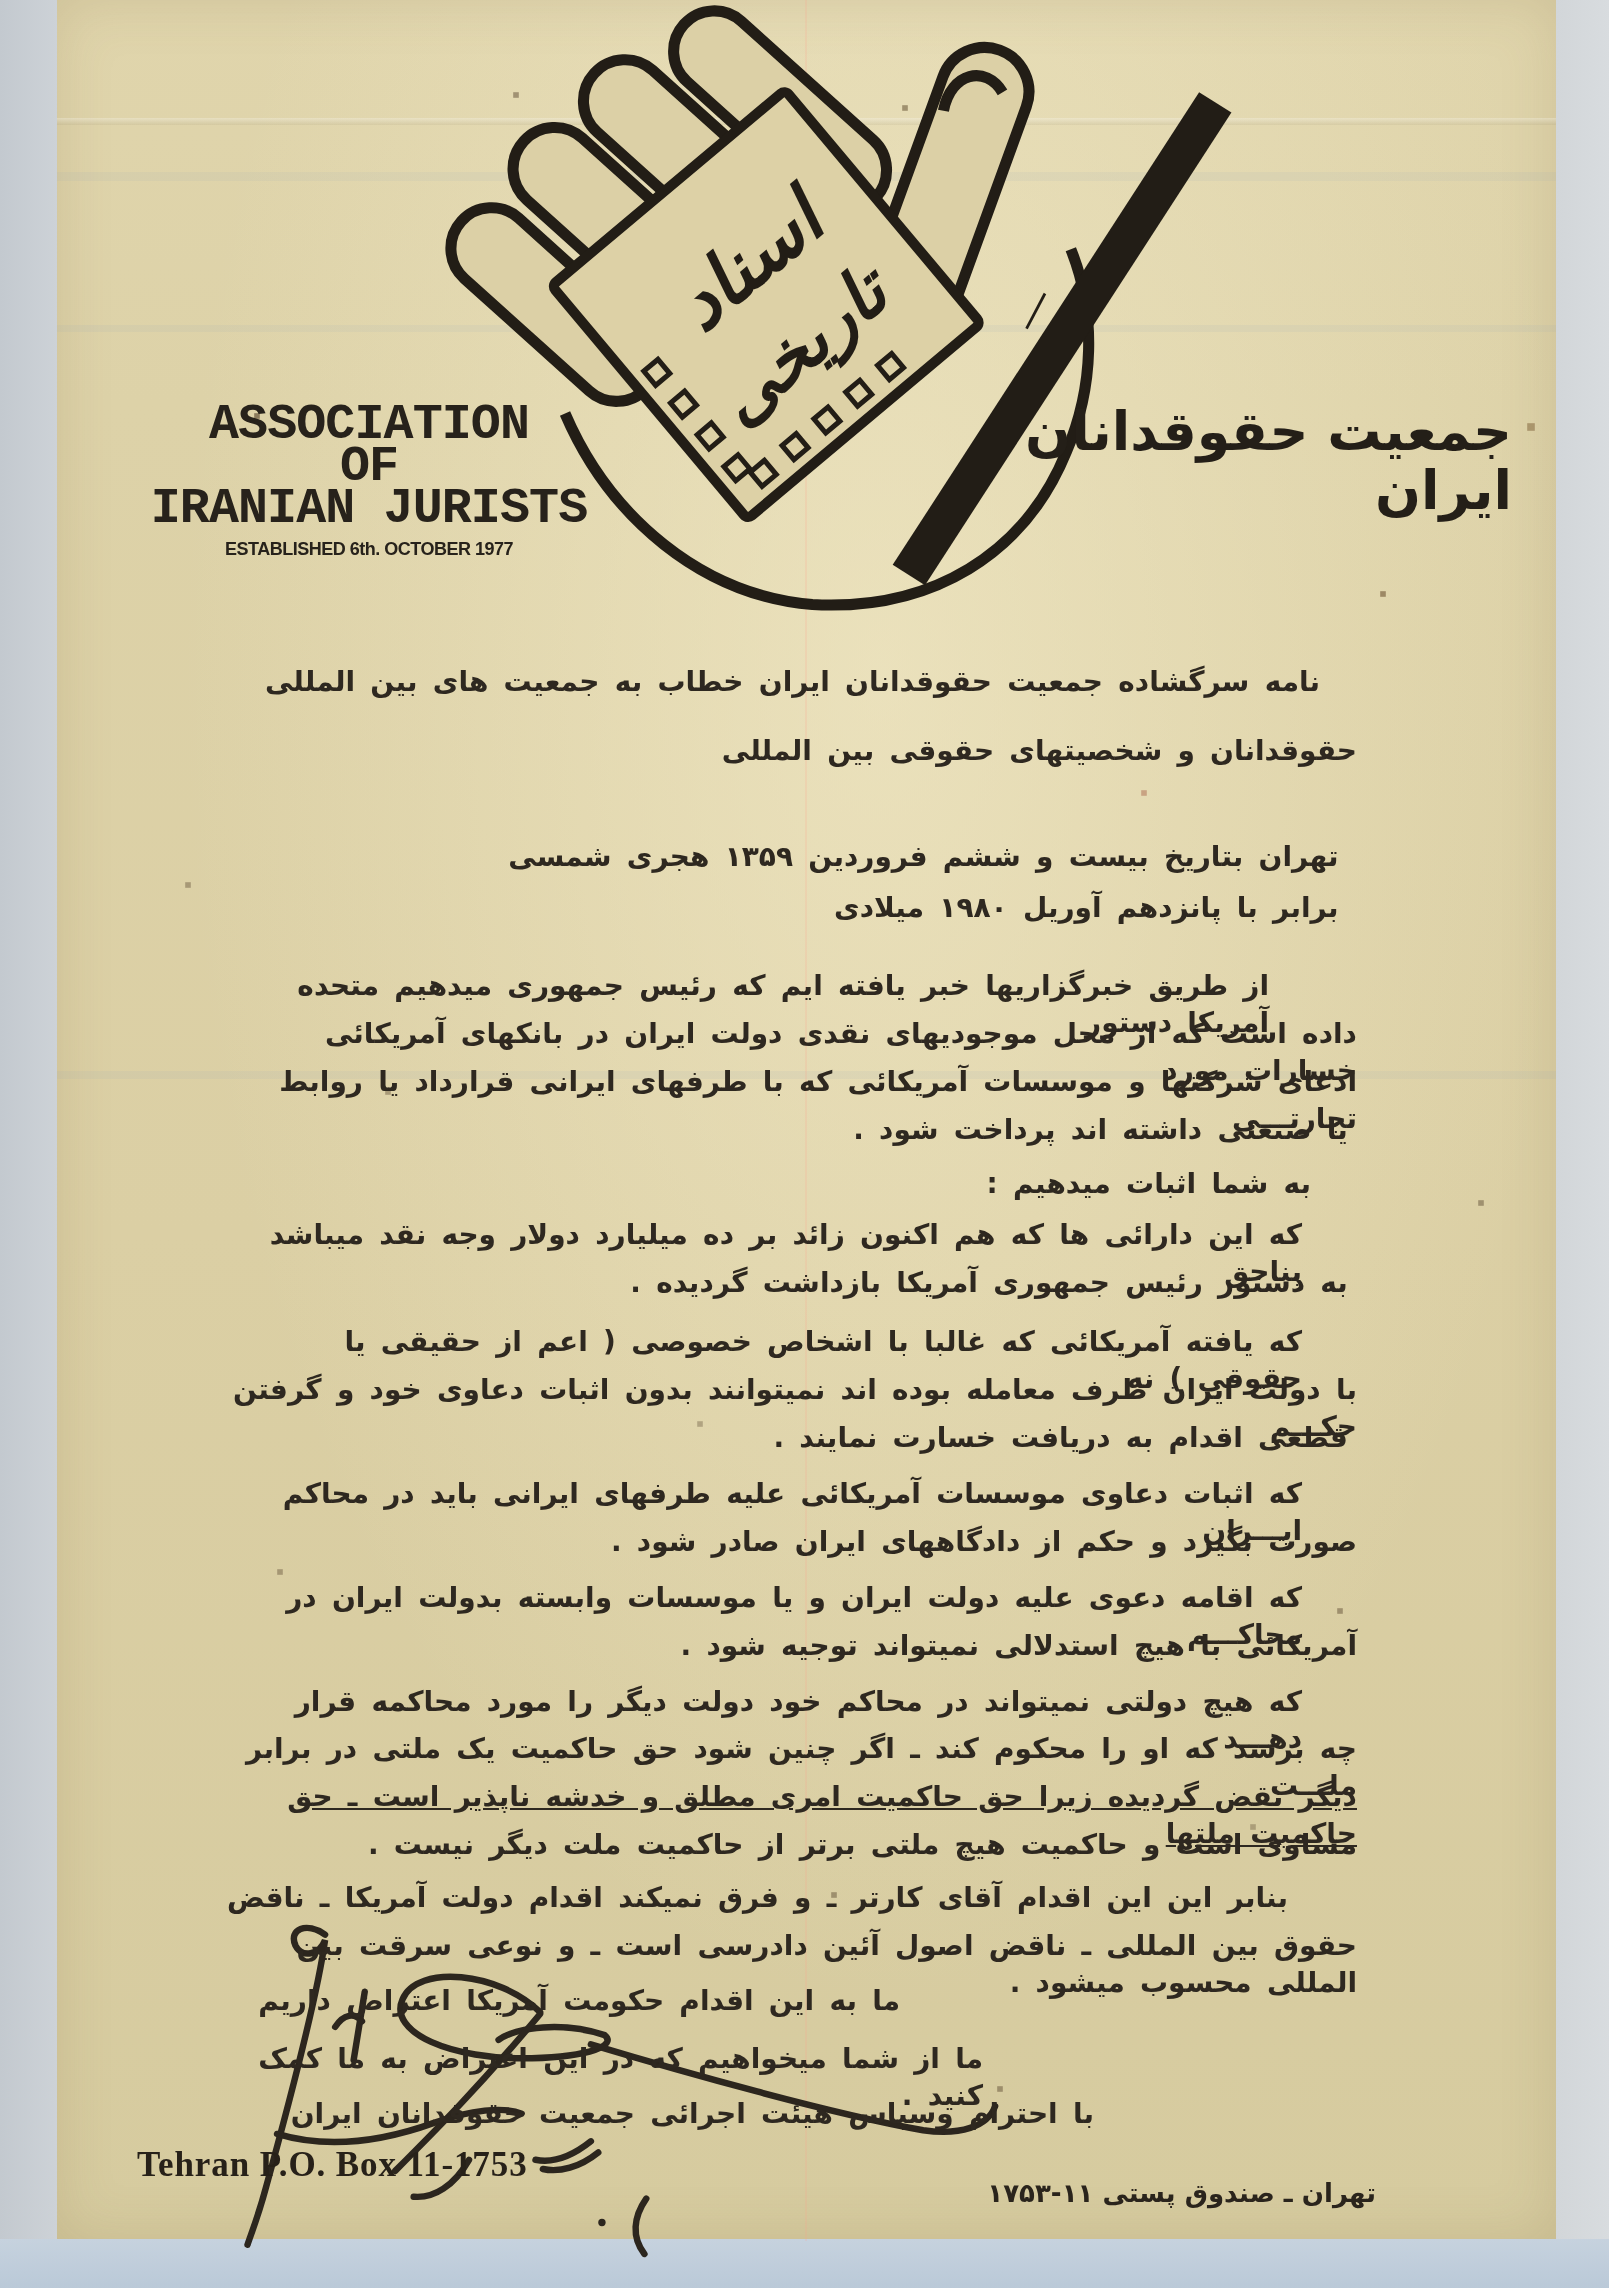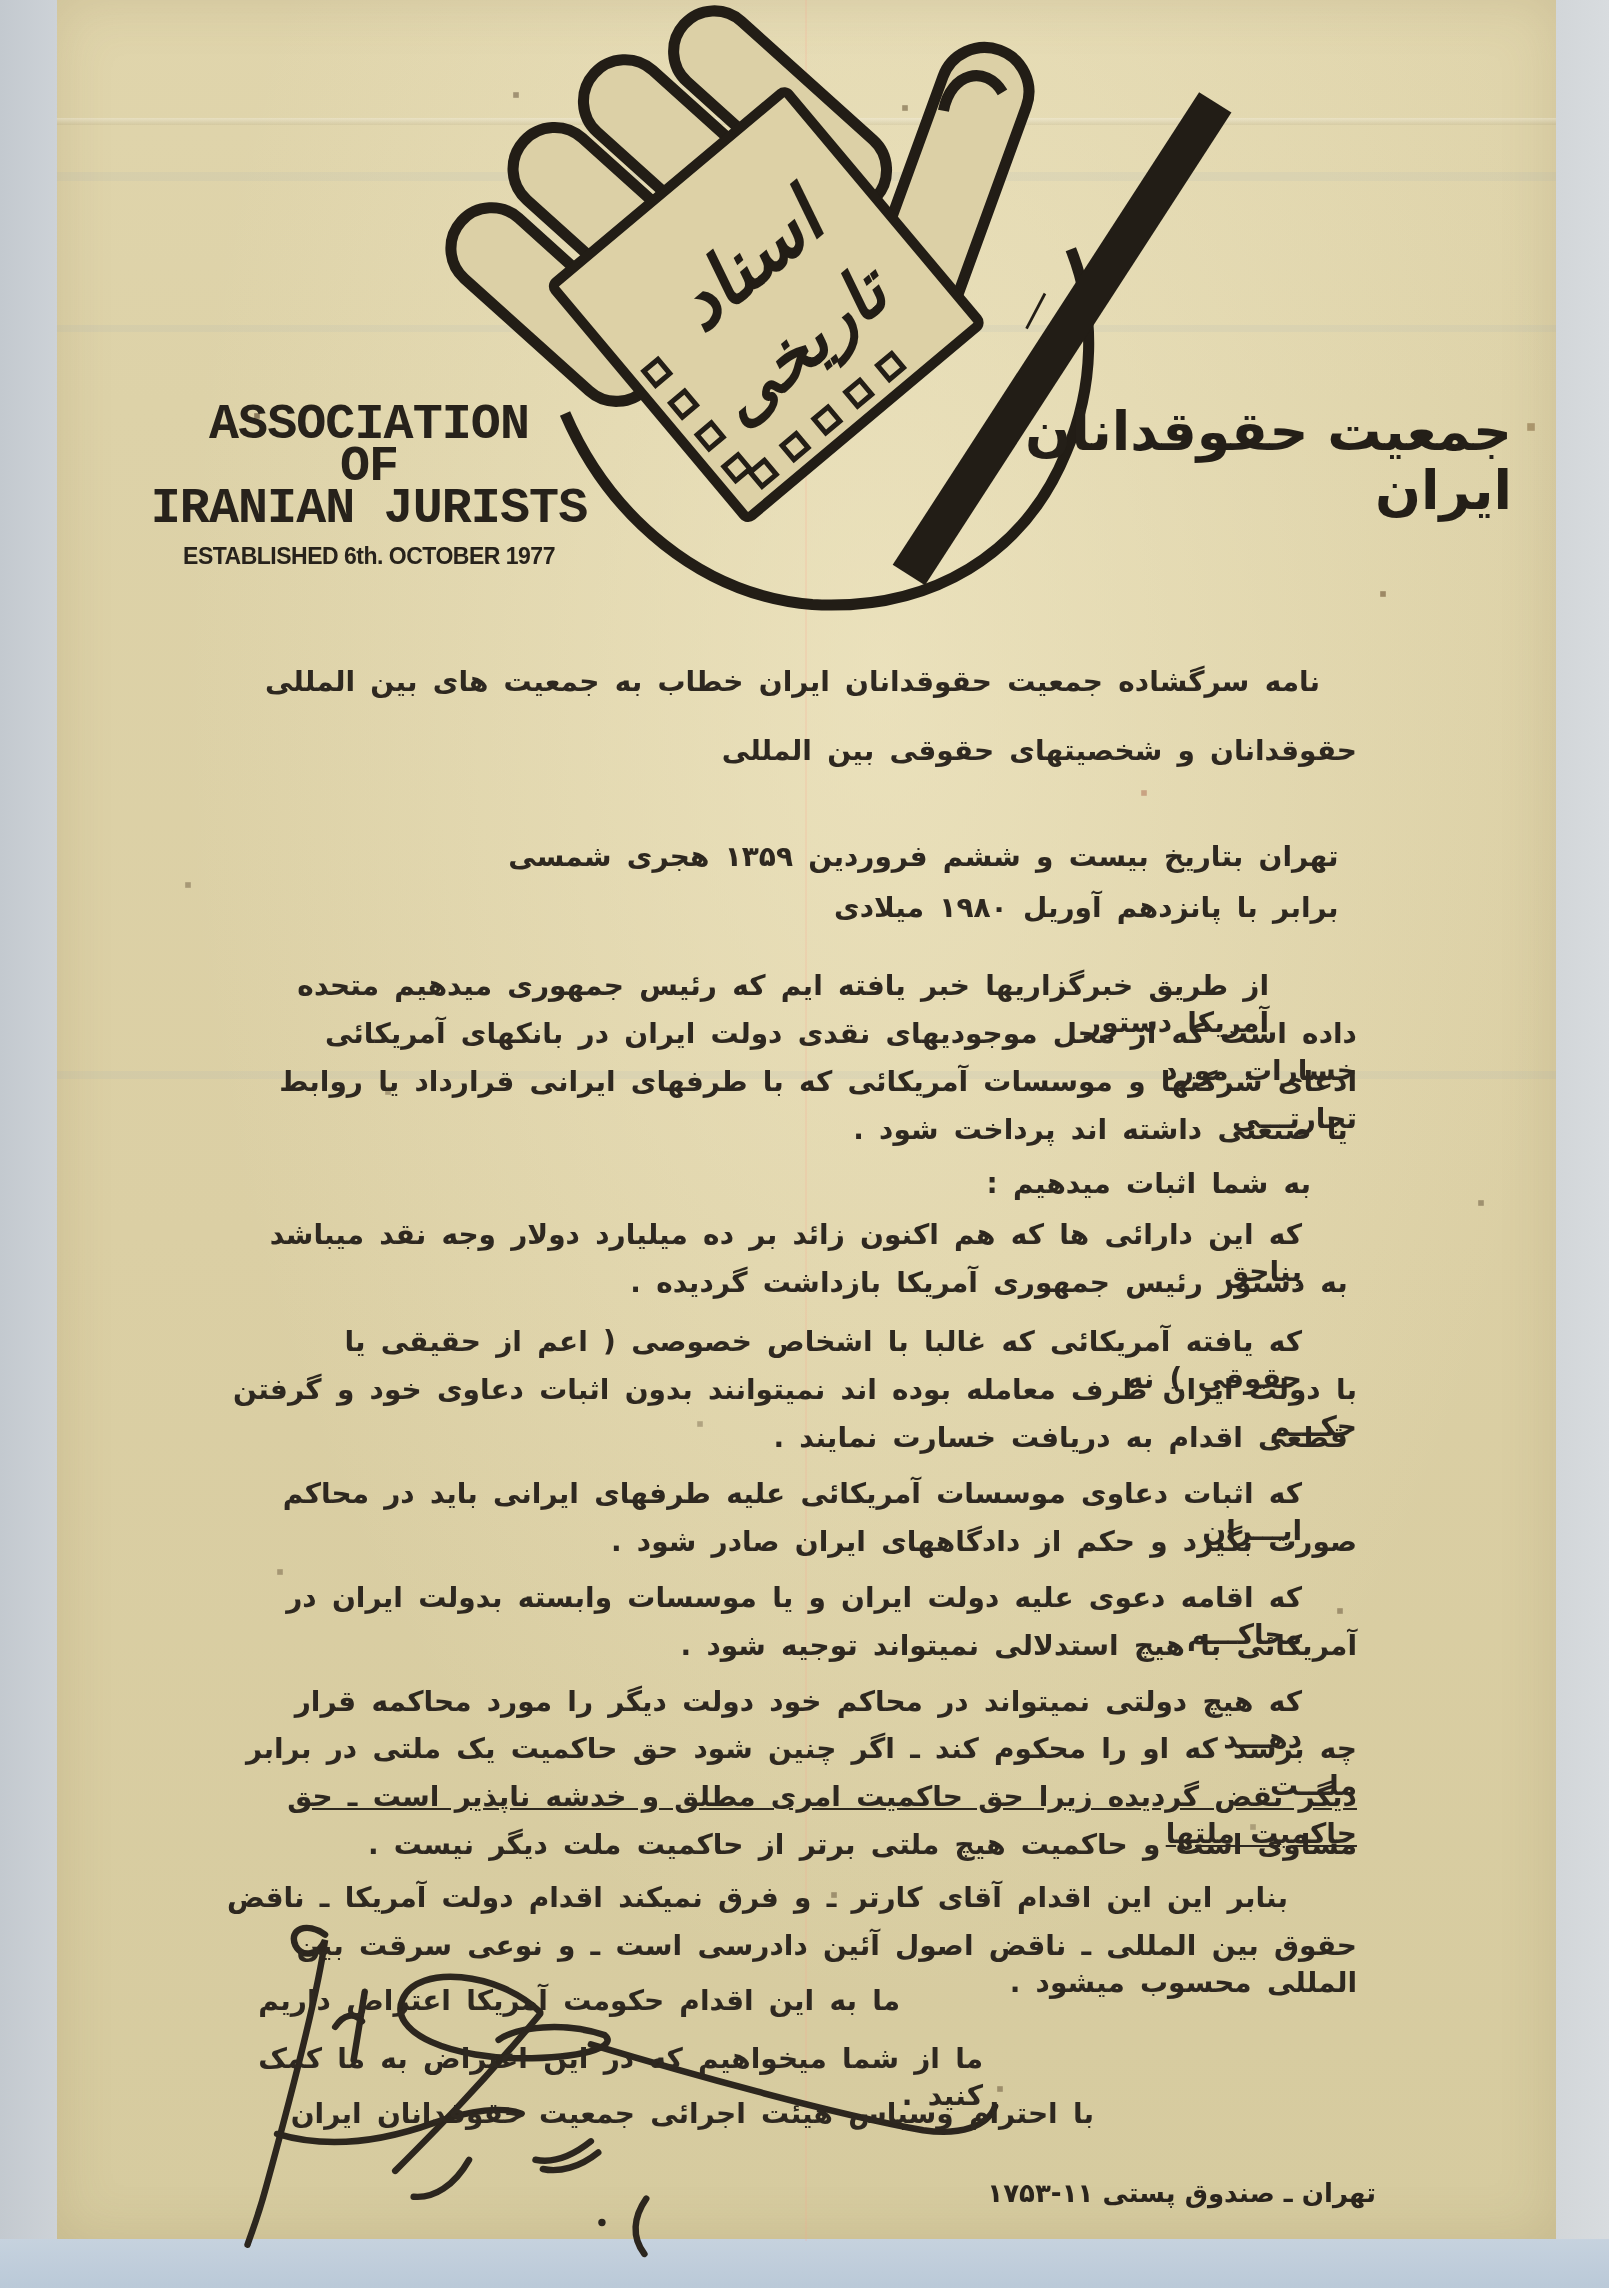--- a/index.html
+++ b/index.html
@@ -29,21 +29,21 @@
       387px 1091px 0 1.8px rgba(70,50,30,.35),1143px 792px 0 1.8px rgba(150,60,40,.35),
       1480px 1202px 0 1.8px rgba(70,50,30,.4),279px 1571px 0 1.8px rgba(70,50,30,.35),
       833px 1894px 0 1.8px rgba(70,50,30,.4),1252px 1826px 0 1.8px rgba(70,50,30,.3),
       699px 1423px 0 1.8px rgba(70,50,30,.3),1530px 426px 0 2.8px rgba(110,80,40,.45),
       187px 884px 0 1.8px rgba(70,50,30,.35),999px 2088px 0 1.8px rgba(70,50,30,.4),
       1339px 1610px 0 1.8px rgba(70,50,30,.4),904px 107px 0 1.8px rgba(90,70,40,.5);}
   
   .en-head{position:absolute;left:129px;top:404px;width:480px;text-align:center;
     color:#27221b;font-family:"Liberation Sans",sans-serif;font-weight:bold;}
   .en-head .l1,.en-head .l2,.en-head .l3{font-size:50px;line-height:42px;letter-spacing:-0.9px;font-family:Liberation Mono, monospace;}
-  .en-head .l4{font-size:23px;line-height:28px;letter-spacing:-0.5px;margin-top:12px;}
+  .en-head .l4{font-size:18px;line-height:28px;letter-spacing:-0.5px;margin-top:5px;}
   
   .fa-head{position:absolute;right:98px;top:402px;width:572px;text-align:right;
     direction:rtl;color:#241f18;}
   .fa-head .org{font-size:54px;line-height:59px;font-weight:bold;}
   .fa-head .est{font-size:27px;line-height:33px;font-weight:bold;padding-left:181px;margin-top:5.5px;}
   
   .bline{position:absolute;right:253px;width:1132px;box-sizing:border-box;
     direction:rtl;text-align:right;color:#2e2820;
     font:bold 28px/37px "DejaVu Sans",sans-serif;word-spacing:5.5px;}
   
@@ -160,16 +160,17 @@
       <div class="bline" dir="rtl" style="top: 1730px; padding-right: 0px;">چه برسد که او را محکوم کند ـ اگر چنین شود حق حاکمیت یک ملتی در برابر ملـــت</div>
       <div class="bline" dir="rtl" style="top: 1778px; padding-right: 0px; text-decoration: underline;">دیگر نقض گردیده زیرا حق حاکمیت امری مطلق و خدشه ناپذیر است ـ حق حاکمیت ملتها</div>
       <div class="bline" dir="rtl" style="top: 1826px; padding-right: 0px;">مساوی است و حاکمیت هیچ ملتی برتر از حاکمیت ملت دیگر نیست .</div>
       <div class="bline" dir="rtl" style="top: 1879px; padding-right: 69px;">بنابر این این اقدام آقای کارتر ـ و فرق نمیکند اقدام دولت آمریکا ـ ناقض</div>
       <div class="bline" dir="rtl" style="top: 1927px; padding-right: 0px;">حقوق بین المللی ـ ناقض اصول آئین دادرسی است ـ و نوعی سرقت بین المللی محسوب میشود .</div>
       <div class="bline" dir="rtl" style="top: 1982px; padding-right: 457px;">ما به این اقدام حکومت آمریکا اعتراض داریم</div>
       <div class="bline" dir="rtl" style="top: 2040px; padding-right: 374px;">ما از شما میخواهیم که در این اعتراض به ما کمک کنید .</div>
       <div class="bline" dir="rtl" style="top: 2095px; padding-right: 263px;">با احترام وسپاس هیئت اجرائی جمعیت حقوقدانان ایران</div>
     </div>
 
+  <div class="foot-en">Tehran P.O. Box 11-1753</div>
   <div class="foot-fa" lang="fa">تهران ـ صندوق پستی ۱۱-۱۷۵۳</div>
 
 </div>
 
 
 </body></html>

